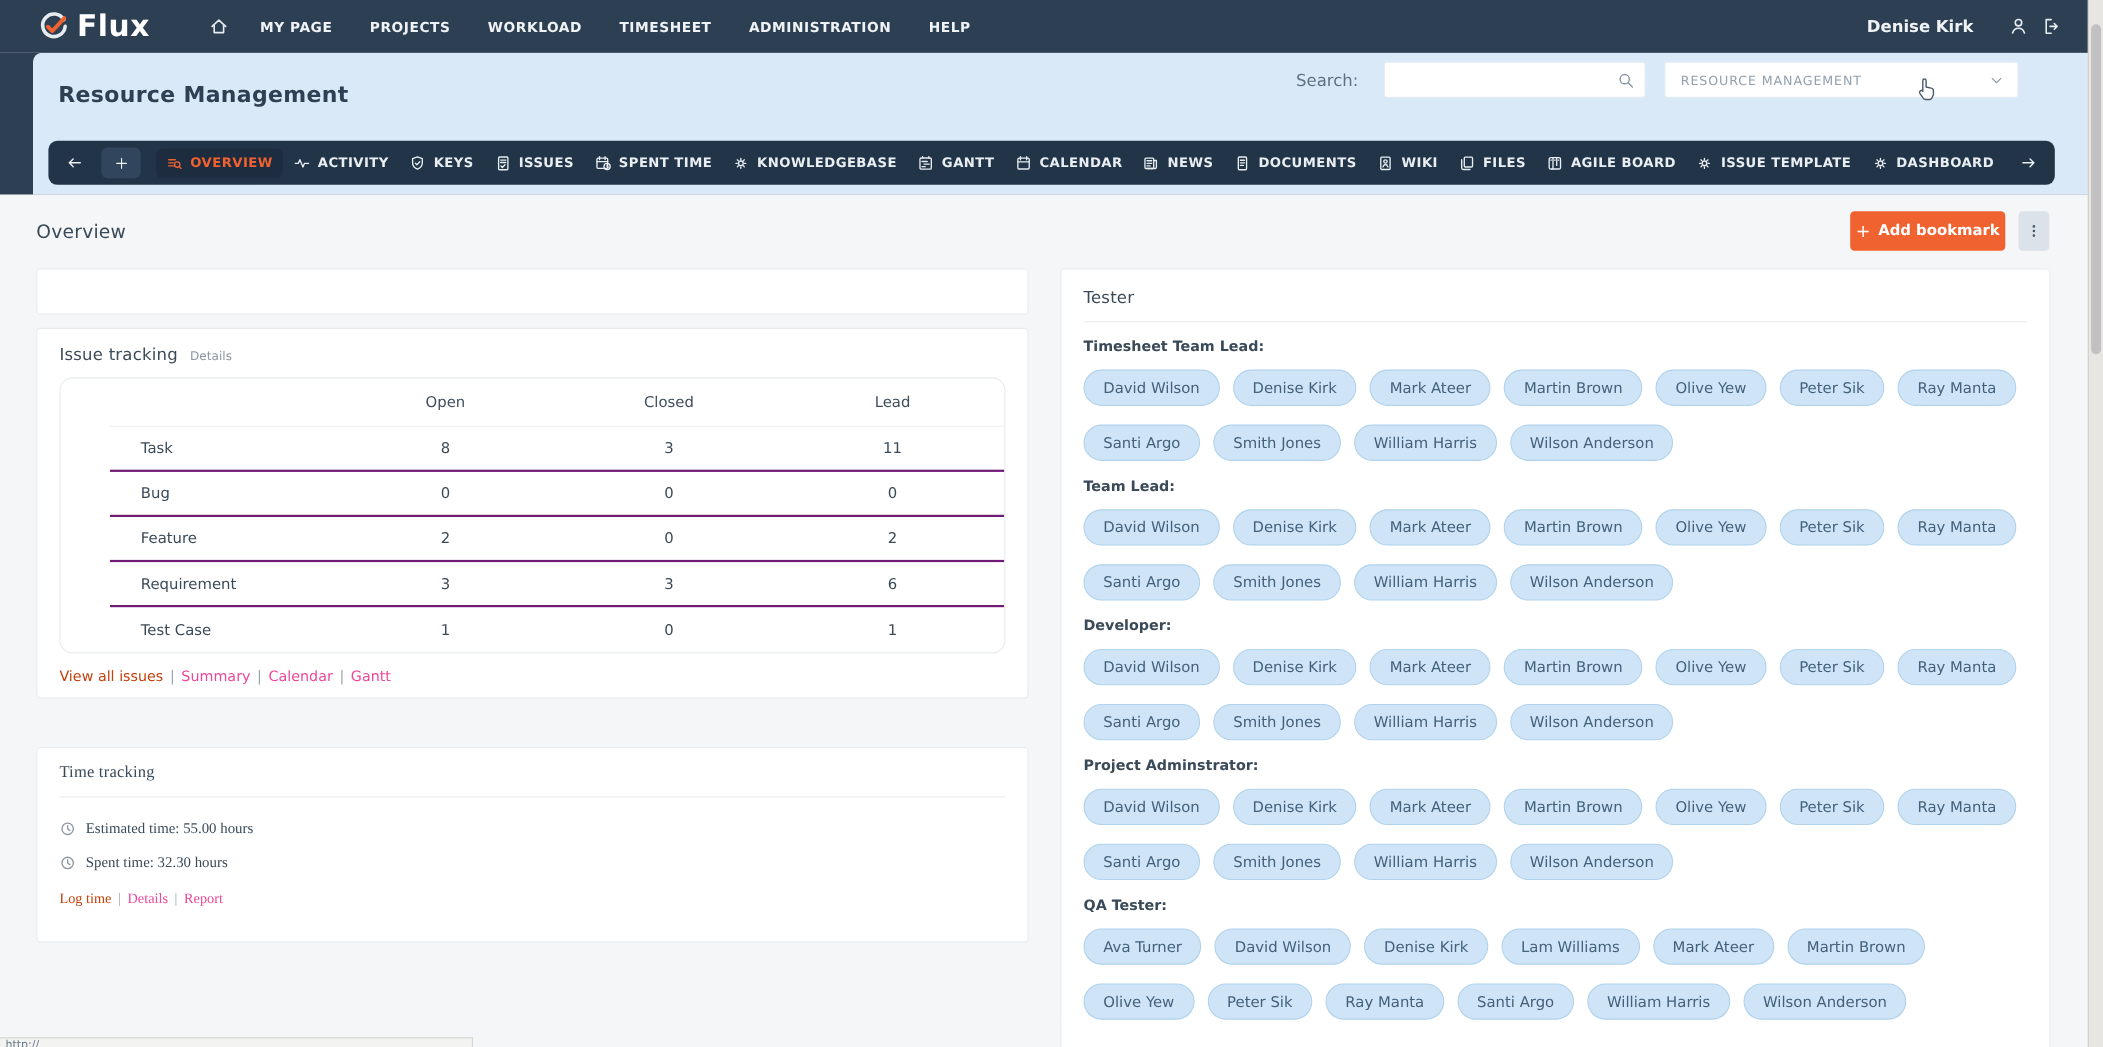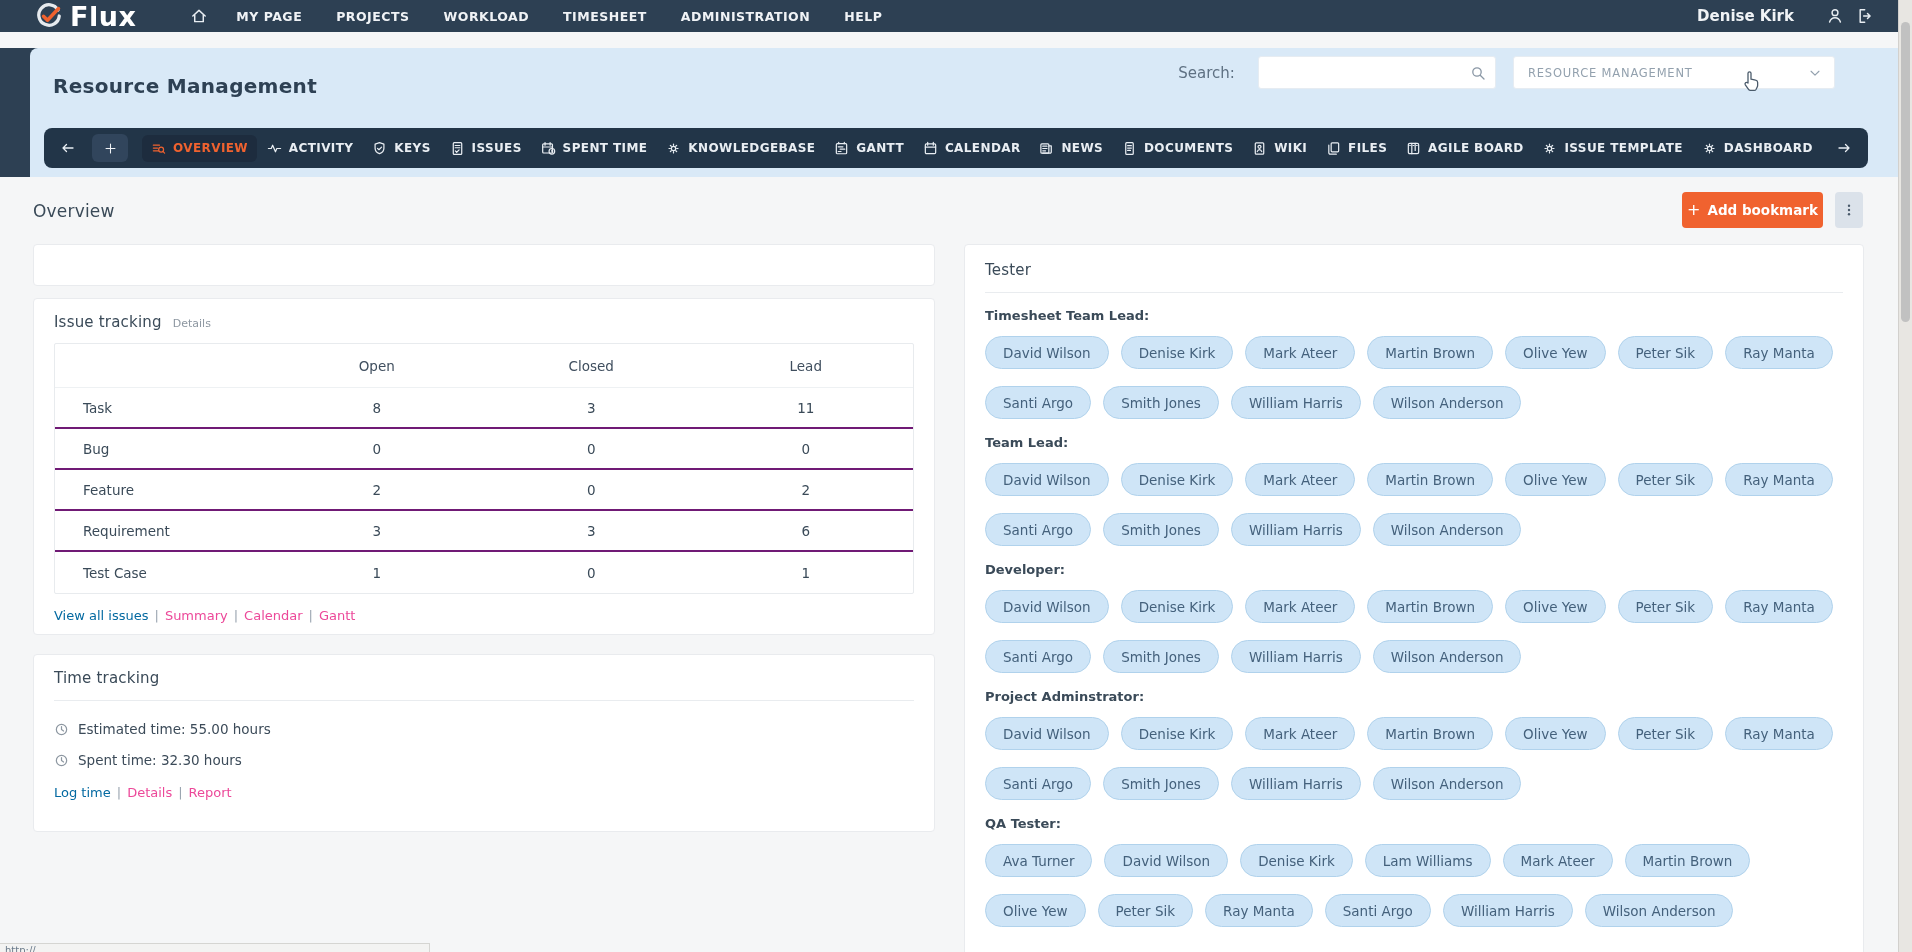--- a/index.html
+++ b/index.html
@@ -1,21 +1,21 @@
 <!DOCTYPE html>
 <html><head>
 <meta charset="utf-8">
 <style>
   * { margin:0; padding:0; box-sizing:border-box; }
   html,body { width:1912px; height:952px; overflow:hidden; }
   body { font-family:"DejaVu Sans","Liberation Sans",sans-serif; background:#f5f6f7; }
   .screen { position:relative; width:1912px; height:952px; overflow:hidden; background:#f5f6f7; }
 
   
-  .topnav { position:absolute; left:0; top:0; width:1912px; height:32px; background:#2d4053;
+  .topnav { position:absolute; left:0; top:0; width:1912px; height:48px; background:#2d4053;
             display:flex; align-items:center; padding:0 40px 0 34px; z-index:30; }
   .logo { display:flex; align-items:center; gap:6px; margin-right:54px; }
   .logo-icon svg { width:30px; height:30px; display:block; }
   .logo-text { color:#ffffff; font-size:27px; font-weight:700; letter-spacing:.5px; }
   .nav-home { color:#e8edf2; margin-right:28px; display:flex; }
   .nav-home svg { width:18px; height:18px; }
   .nav-items { display:flex; align-items:center; gap:34px; }
   .nav-item { color:#f0f3f6; font-size:12.5px; font-weight:700; letter-spacing:.5px; cursor:pointer; white-space:nowrap; }
   .topnav .spacer { flex:1; }
   .user-name { color:#f0f3f6; font-size:15px; font-weight:600; margin-right:22px; }
@@ -61,41 +61,41 @@
                   border-radius:4px; color:#ffffff; font-size:13.5px; font-weight:600; display:flex;
                   align-items:center; justify-content:center; gap:7px; cursor:pointer; }
   .add-bookmark .plus { font-size:16px; font-weight:400; line-height:1; }
   .kebab-btn { position:absolute; left:1835px; top:15px; width:28px; height:36px; background:#dbe2ea;
                border-radius:4px; color:#49596a; display:flex; align-items:center; justify-content:center; cursor:pointer; }
   .kebab-btn svg { width:14px; height:14px; }
 
   .card { position:absolute; background:#ffffff; border:1px solid #e9ebee; border-radius:4px; }
   .card-empty  { left:33px; top:67px;  width:902px; height:42px; }
   .card-issues { left:33px; top:121px; width:902px; height:337px; padding:14px 20px; }
-  .card-time   { left:33px; top:477px; width:902px; height:178px; padding:14px 20px; }
+  .card-time   { left:33px; top:502px; width:902px; height:178px; padding:14px 20px;font-family:Liberation Serif, serif; }
   .card-members{ left:964px; top:67px; width:900px; height:930px; padding:16px 20px; }
 
   .card-title-row { display:flex; align-items:baseline; gap:11px; }
   .card-title { font-size:15px; color:#3a4a58; letter-spacing:.2px; }
   .details-link { font-size:11px; color:#8d97a1; cursor:pointer; }
 
   
-  .itable { margin-top:12px; border:1px solid #e8ebee; border-radius:2px; overflow:hidden; }
+  .itable { margin-top:12px; border:1px solid #e8ebee; border-radius:12px; overflow:hidden;padding-left:45px; }
   .itable .thead { display:grid; grid-template-columns:25% 25% 25% 25%; height:44px; align-items:center;
                    border-bottom:1px solid #eef1f3; }
   .itable .thead span { text-align:center; font-size:13.5px; color:#3f4e5e; }
   .itable .trow { display:grid; grid-template-columns:25% 25% 25% 25%; height:41px; align-items:center;
                   border-bottom:2px solid #701a75; }
   .itable .trow:last-child { border-bottom:none; }
   .itable .tlabel { padding-left:28px; font-size:13.5px; color:#3a4a58; }
   .itable .tnum { text-align:center; font-size:13.5px; color:#3a4a58; }
 
   .link-row { margin-top:14px; font-size:13px; }
   .link-row .lnk { cursor:pointer; color:#ec4899; }
-  .link-row .lnk.muted { color:#0369a1;text-align:right; }
+  .link-row .lnk.muted { color:#c2410c;text-align:right; }
   .link-row .sep { color:#9aa5b0; margin:0 6px; }
 
   .divider { border-bottom:1px solid #e9ecef; margin-top:13px; }
   .time-entries { margin-top:20px; display:flex; flex-direction:column; gap:15px; }
   .time-entry { display:flex; align-items:center; gap:9px; font-size:13.5px; color:#3c4b59; }
   .time-entry .clk { color:#8d97a1; display:flex; }
   .time-entry .clk svg { width:15px; height:15px; }
   .card-time .link-row { margin-top:17px; }
 
   

